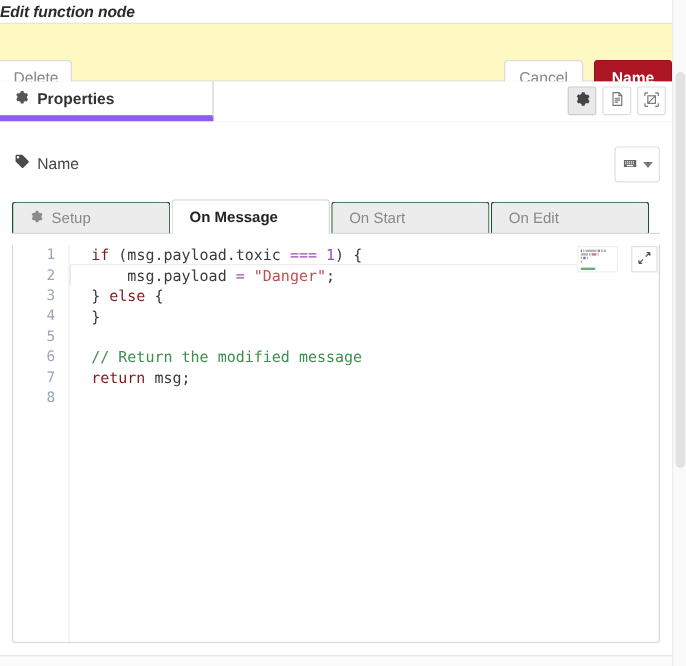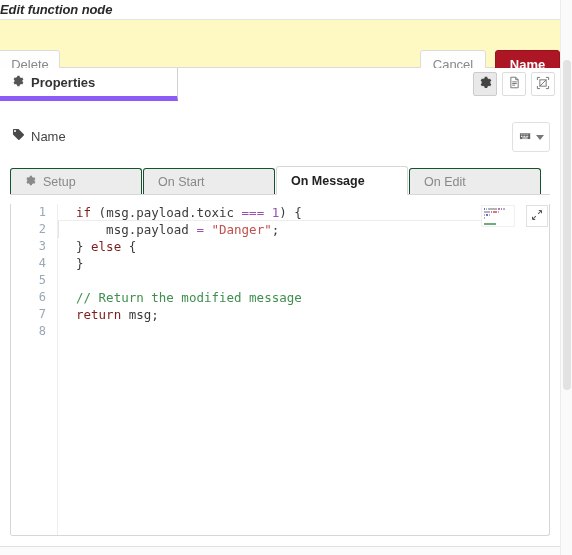--- a/index.html
+++ b/index.html
@@ -422,25 +422,25 @@
   <div class="subtabs">
     <div class="subtab">
       <span>
         <svg width="11" height="11" viewBox="0 0 16 16" fill="#8a8a8a">
           <path d="M8 5.2a2.8 2.8 0 1 0 0 5.6 2.8 2.8 0 0 0 0-5.6zm0 4.3a1.5 1.5 0 1 1 0-3 1.5 1.5 0 0 1 0 3z"></path>
           <path d="M14 8c0-.4 0-.8-.1-1.1l1.3-1-1.5-2.6-1.6.6c-.5-.4-1.1-.8-1.7-1L10.1 1H7.1L6.8 2.8c-.6.2-1.2.6-1.7 1l-1.6-.6L2 5.8l1.3 1c0 .4-.1.8-.1 1.2s0 .8.1 1.1l-1.3 1 1.5 2.6 1.6-.6c.5.4 1.1.8 1.7 1l.3 1.8h3l.3-1.8c.6-.2 1.2-.6 1.7-1l1.6.6 1.5-2.6-1.3-1c.1-.3.1-.7.1-1.1z"></path>
         </svg>
       </span>
       <span>Setup</span>
     </div>
+    <div class="subtab active">
+      <span>On Message</span>
+    </div>
     <div class="subtab">
       <span>On Start</span>
-    </div>
-    <div class="subtab active">
-      <span>On Message</span>
     </div>
     <div class="subtab">
       <span>On Edit</span>
     </div>
   </div>
   <div class="subtab-underline"></div>
 
   <div class="editor">
     <div class="gutter" id="gutter">
         <div class="gutter-num">1</div>

